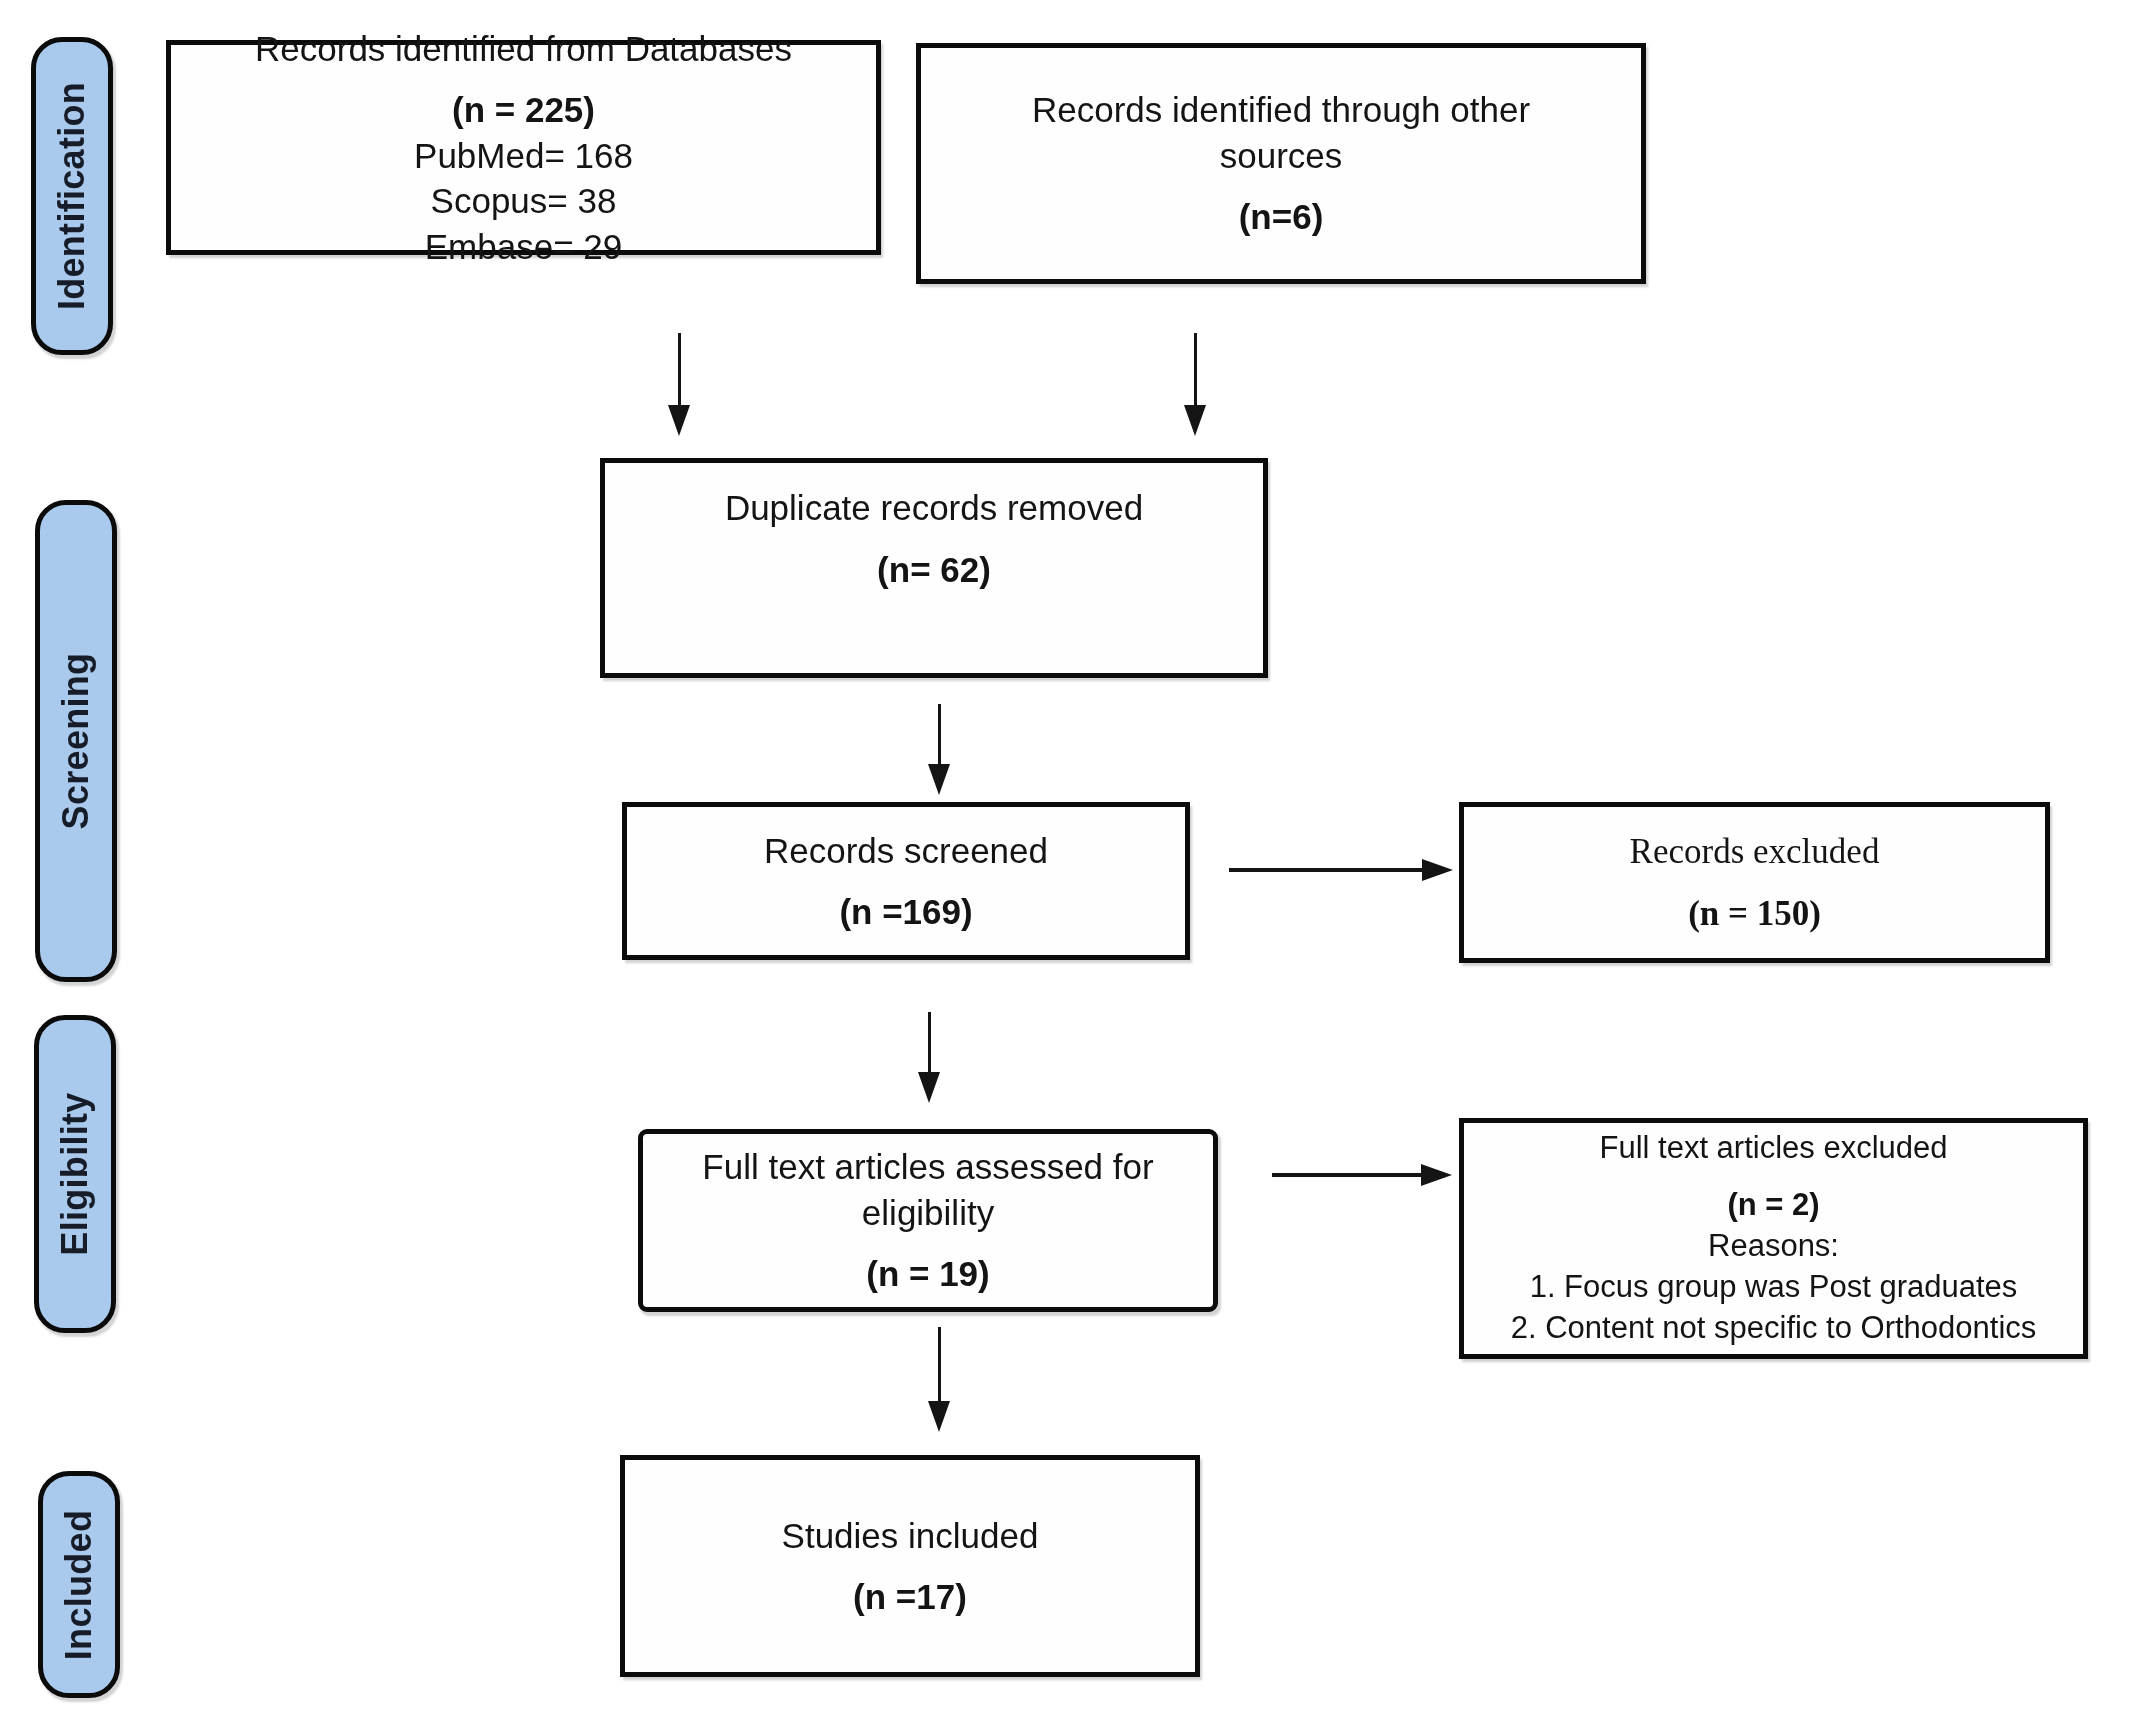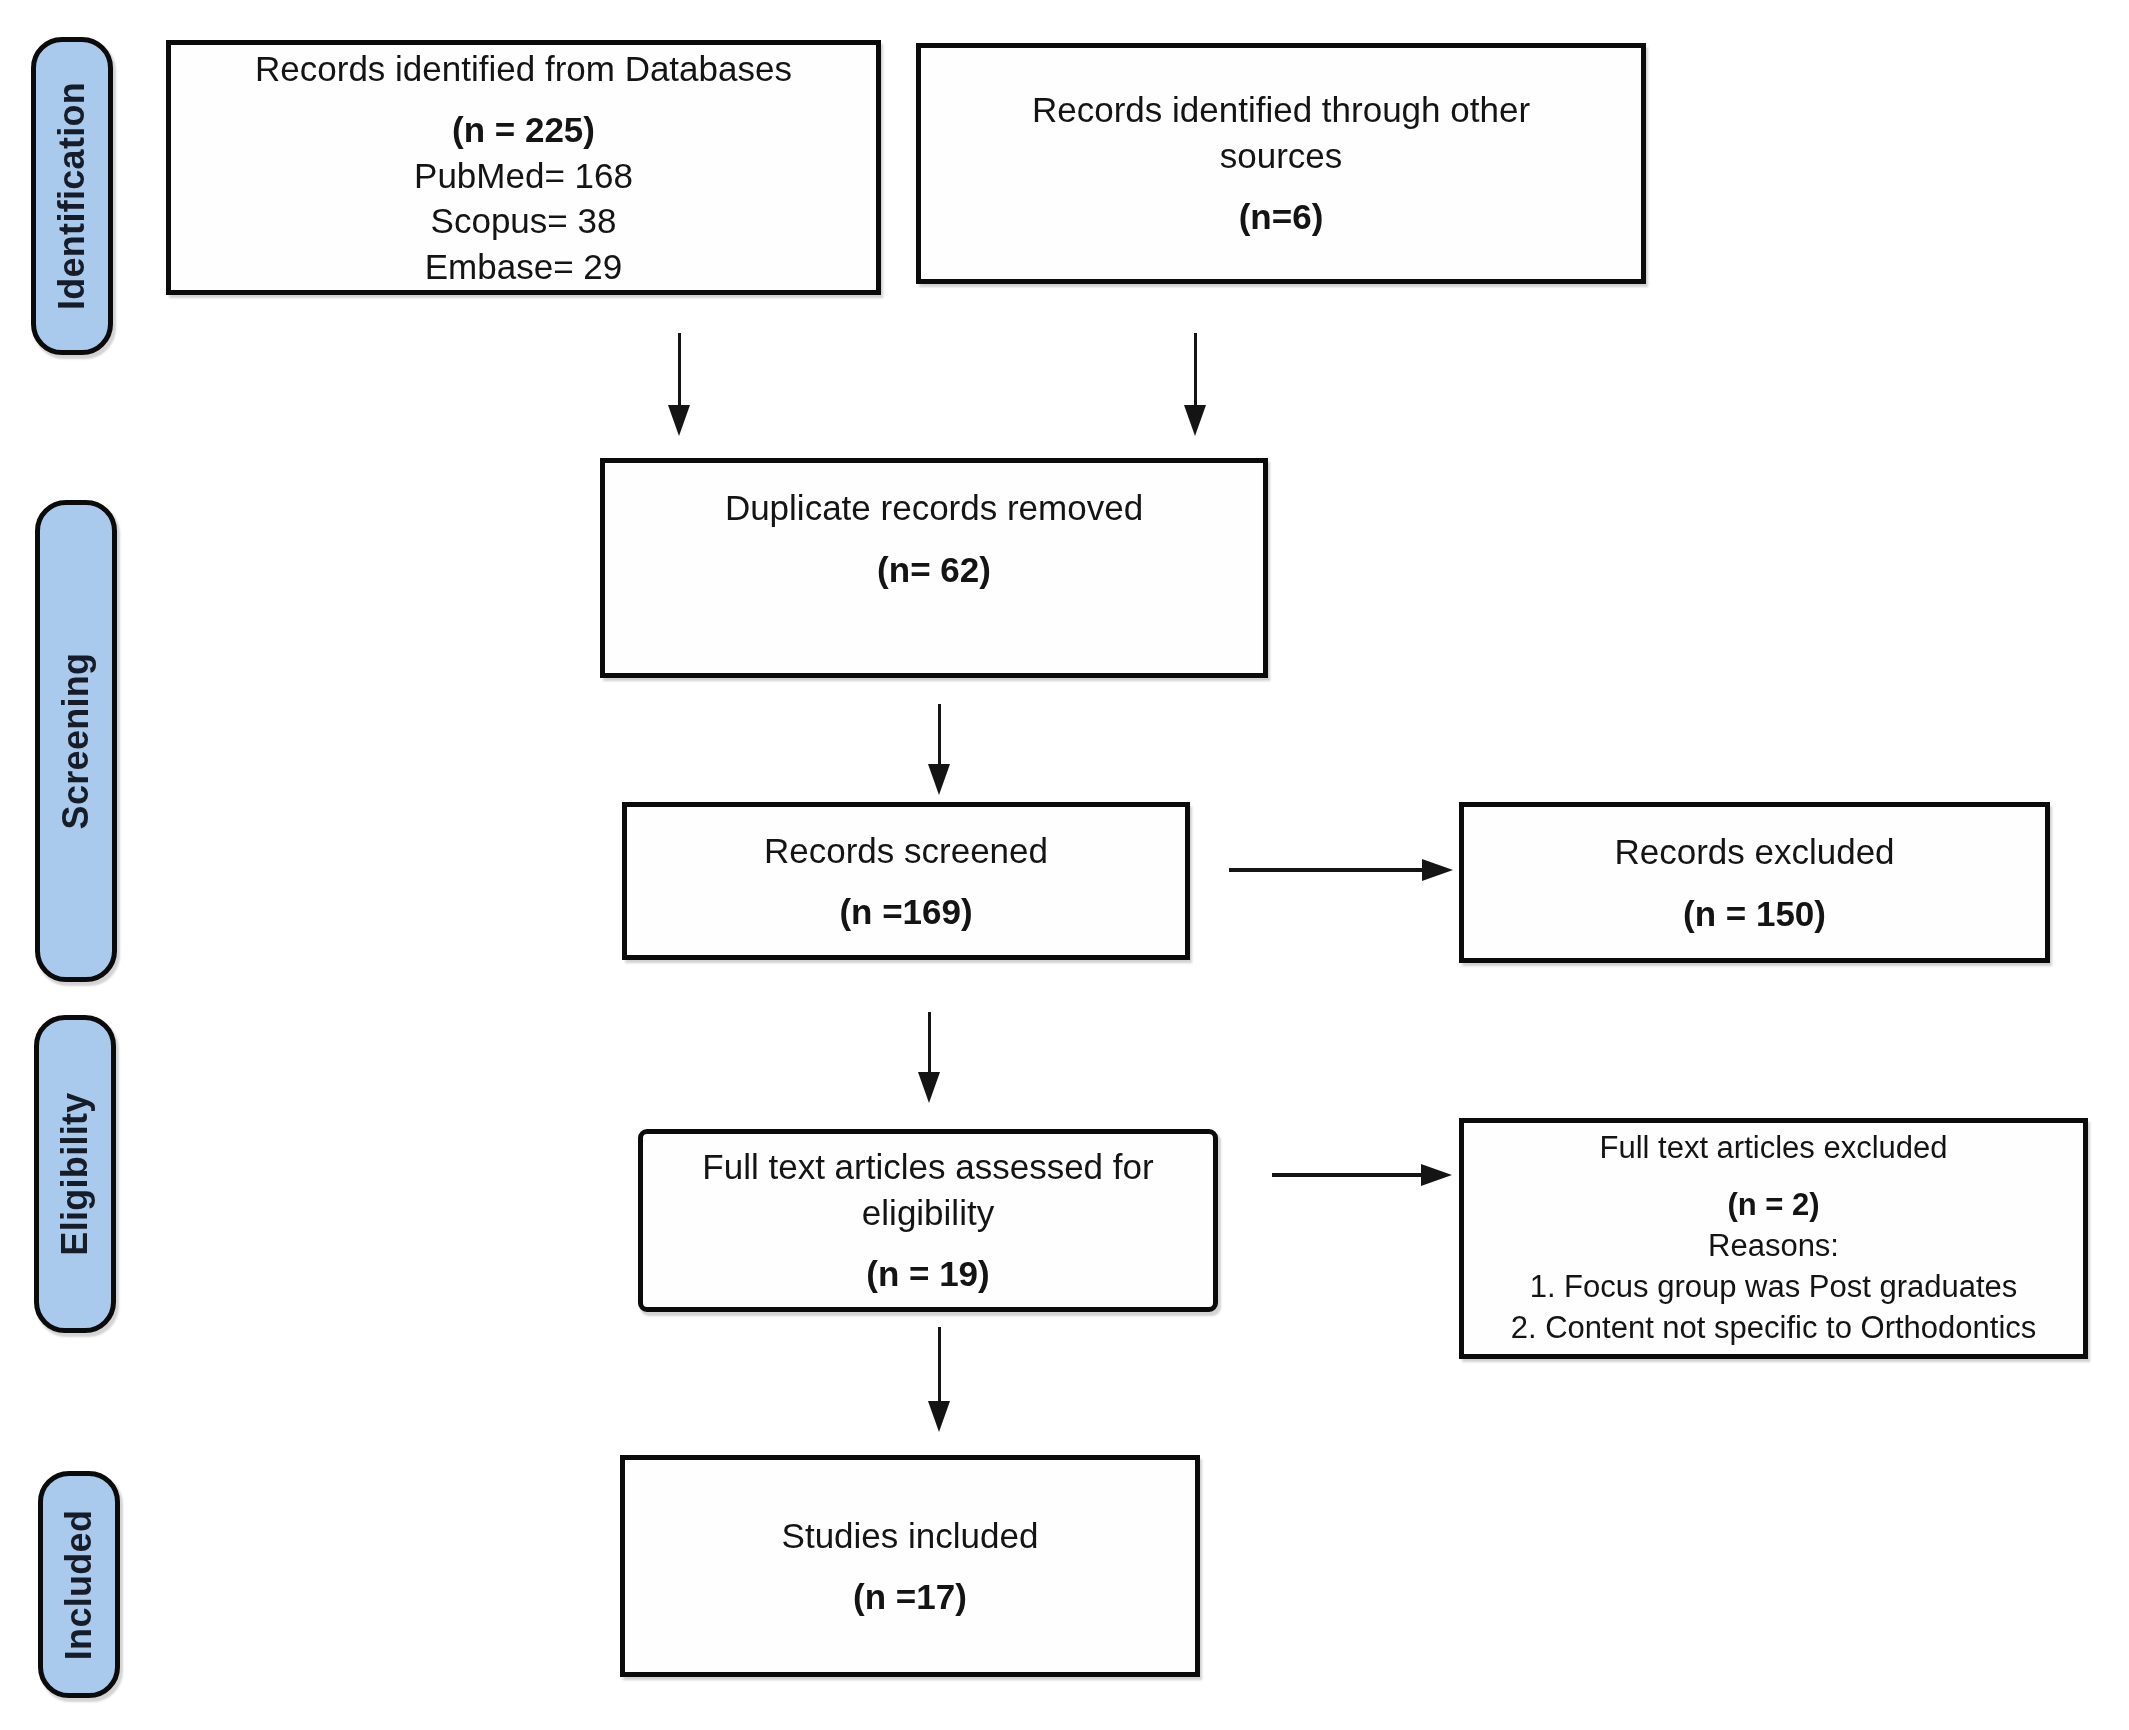--- a/index.html
+++ b/index.html
@@ -96,21 +96,21 @@
   <div class="stage" style="left:35px; top:500px; width:82px; height:482px;">
     <span>Screening</span>
   </div>
   <div class="stage" style="left:34px; top:1015px; width:82px; height:318px;">
     <span>Eligibility</span>
   </div>
   <div class="stage" style="left:38px; top:1471px; width:82px; height:227px;">
     <span>Included</span>
   </div>
 
-  <div class="fbox" style="left:166px; top:40px; width:715px; height:255px;">
+  <div class="fbox" style="left:166px; top:40px; width:715px; height:215px;">
     <div>Records identified from Databases</div>
     <div class="count">(n = 225)</div>
     <div>PubMed= 168</div>
     <div>Scopus= 38</div>
     <div>Embase= 29</div>
   </div>
 
   <div class="fbox" style="left:916px; top:43px; width:730px; height:241px; padding:8px 59px;">
     <div>Records identified through other sources</div>
     <div class="count">(n=6)</div>
@@ -119,21 +119,21 @@
   <div class="fbox top" style="left:600px; top:458px; width:668px; height:220px;">
     <div>Duplicate records removed</div>
     <div class="count">(n= 62)</div>
   </div>
 
   <div class="fbox" style="left:622px; top:802px; width:568px; height:158px;">
     <div>Records screened</div>
     <div class="count">(n =169)</div>
   </div>
 
-  <div class="fbox" style="left:1459px; top:802px; width:591px; height:161px;">
+  <div class="fbox" style="left:1459px; top:802px; width:591px; height:161px;font-family:Liberation Serif, serif;">
     <div>Records excluded</div>
     <div class="count">(n = 150)</div>
   </div>
 
   <div class="fbox" style="left:638px; top:1129px; width:580px; height:183px; padding:0 5.6px;border-radius:9px;">
     <div>Full text articles assessed for eligibility</div>
     <div class="count">(n = 19)</div>
   </div>
 
   <div class="fbox small" style="left:1459px; top:1118px; width:629px; height:241px; padding:7px;">

